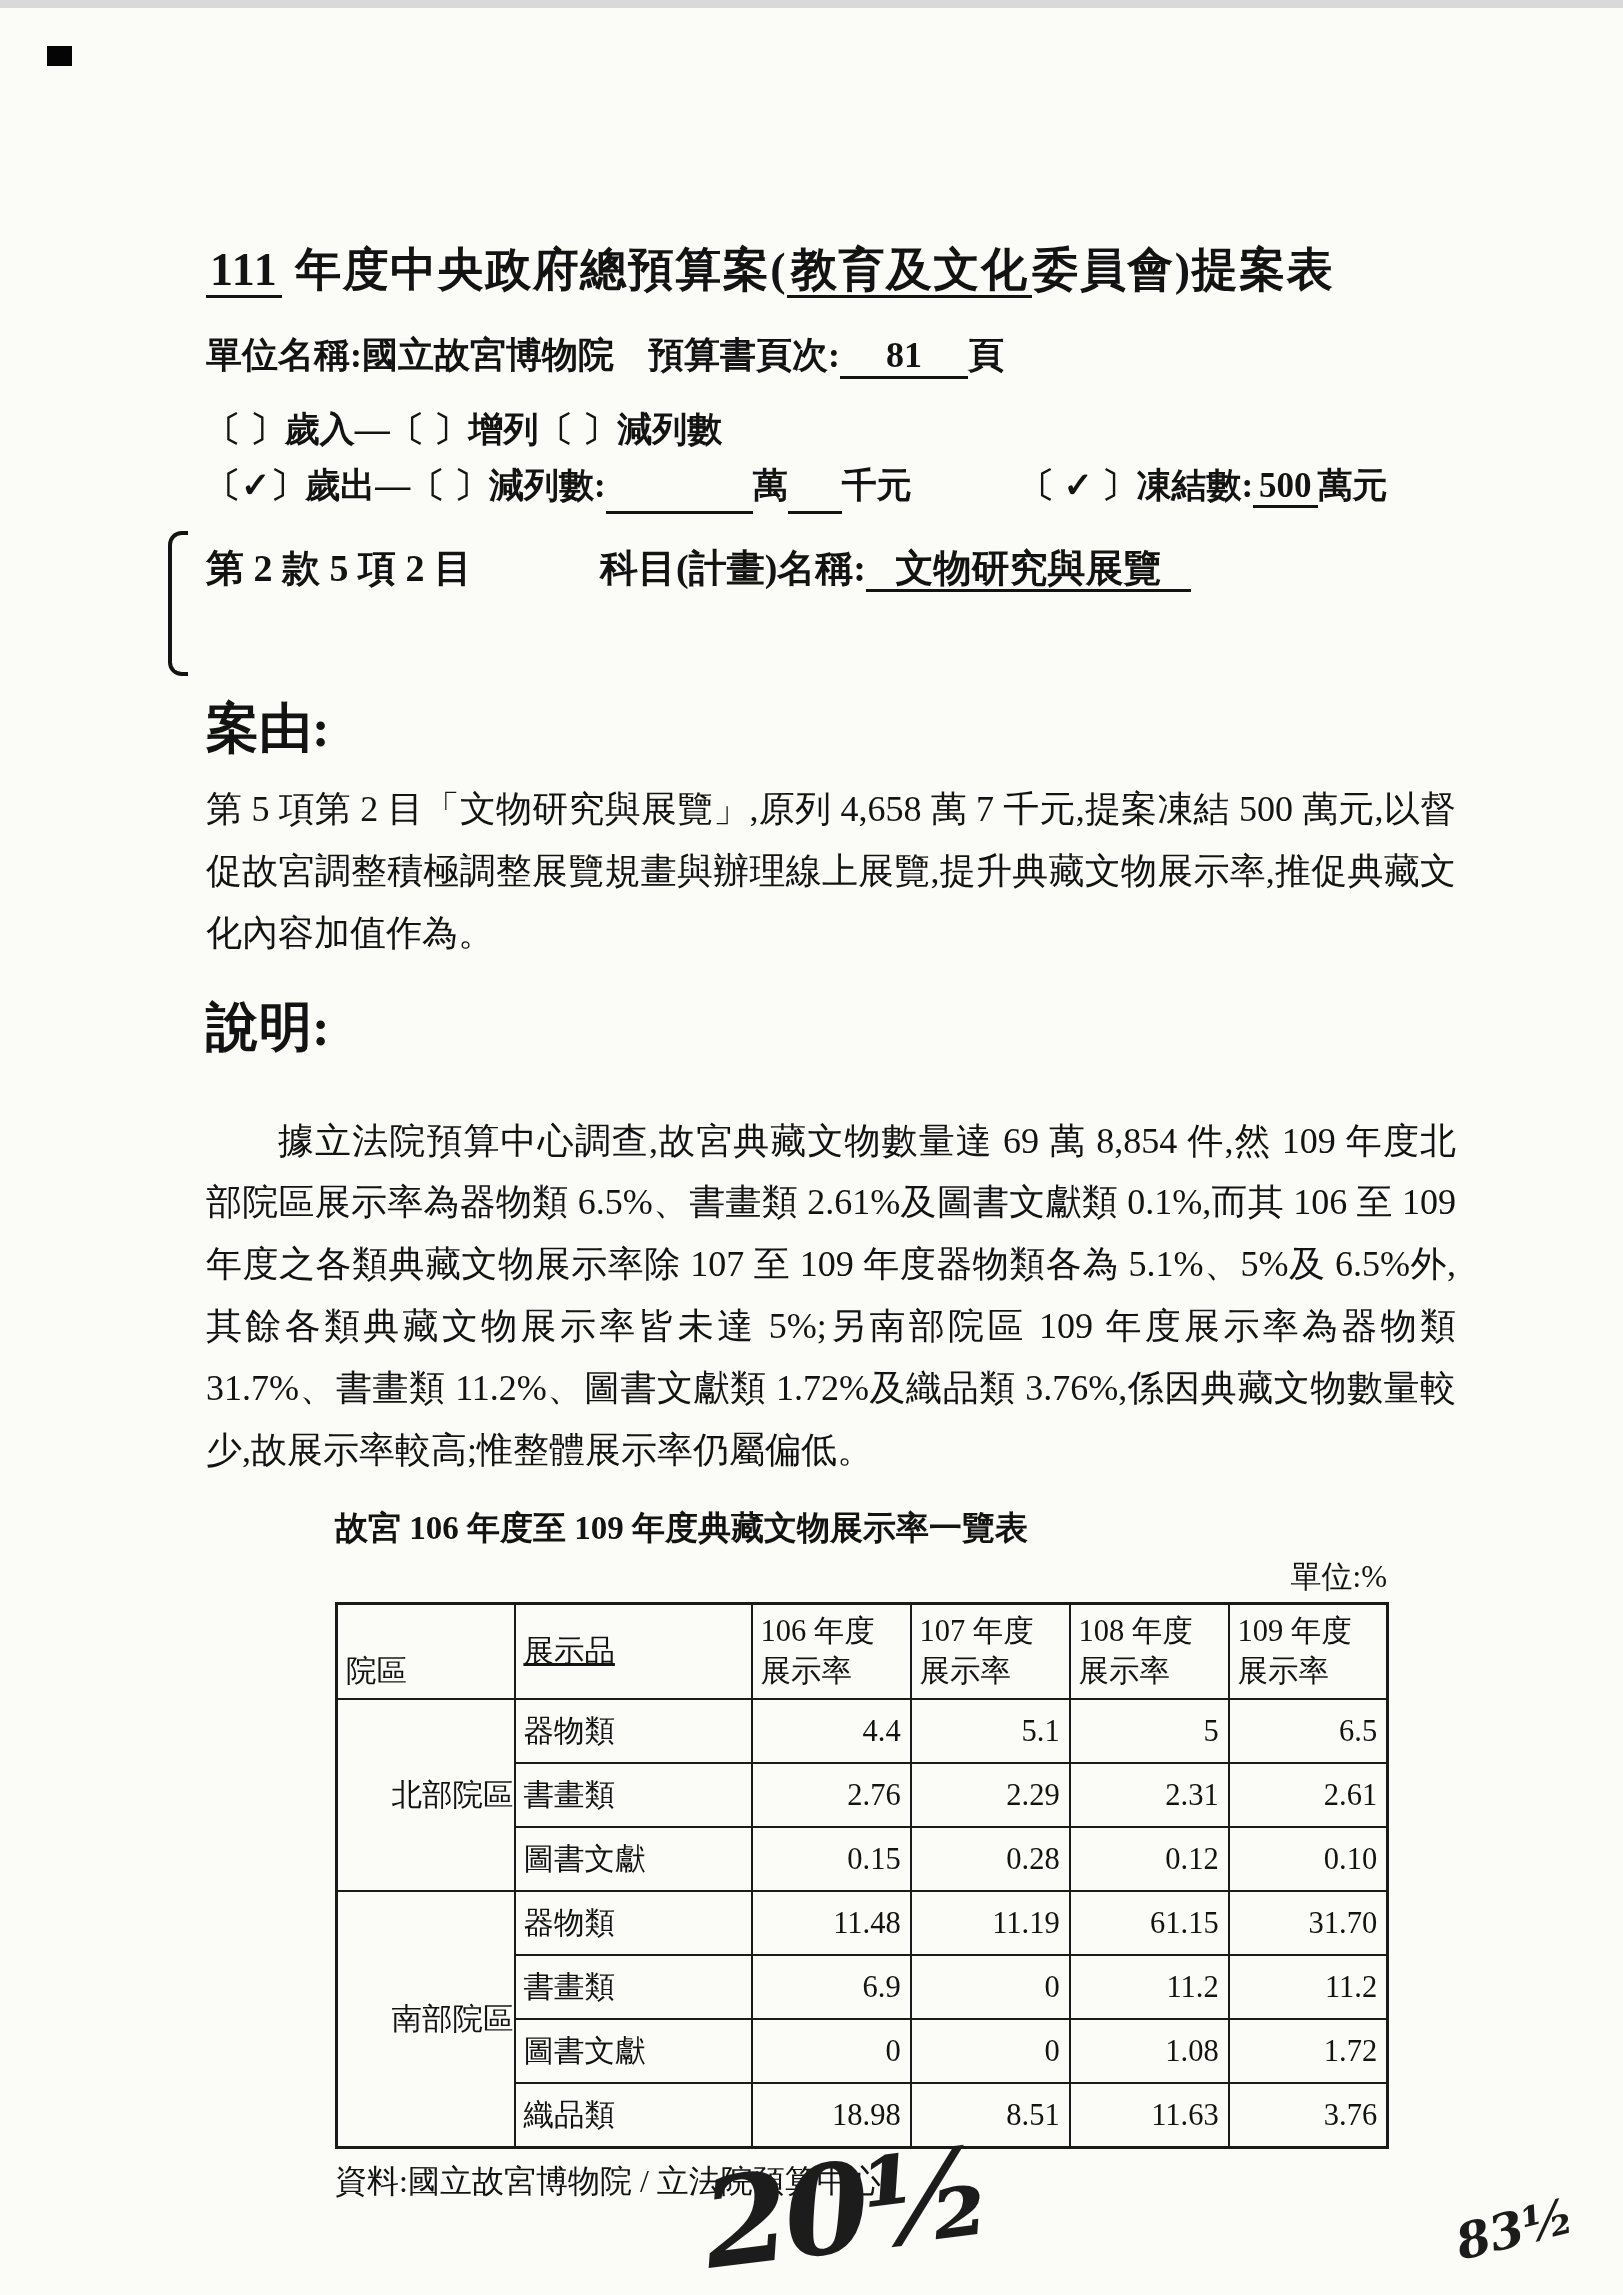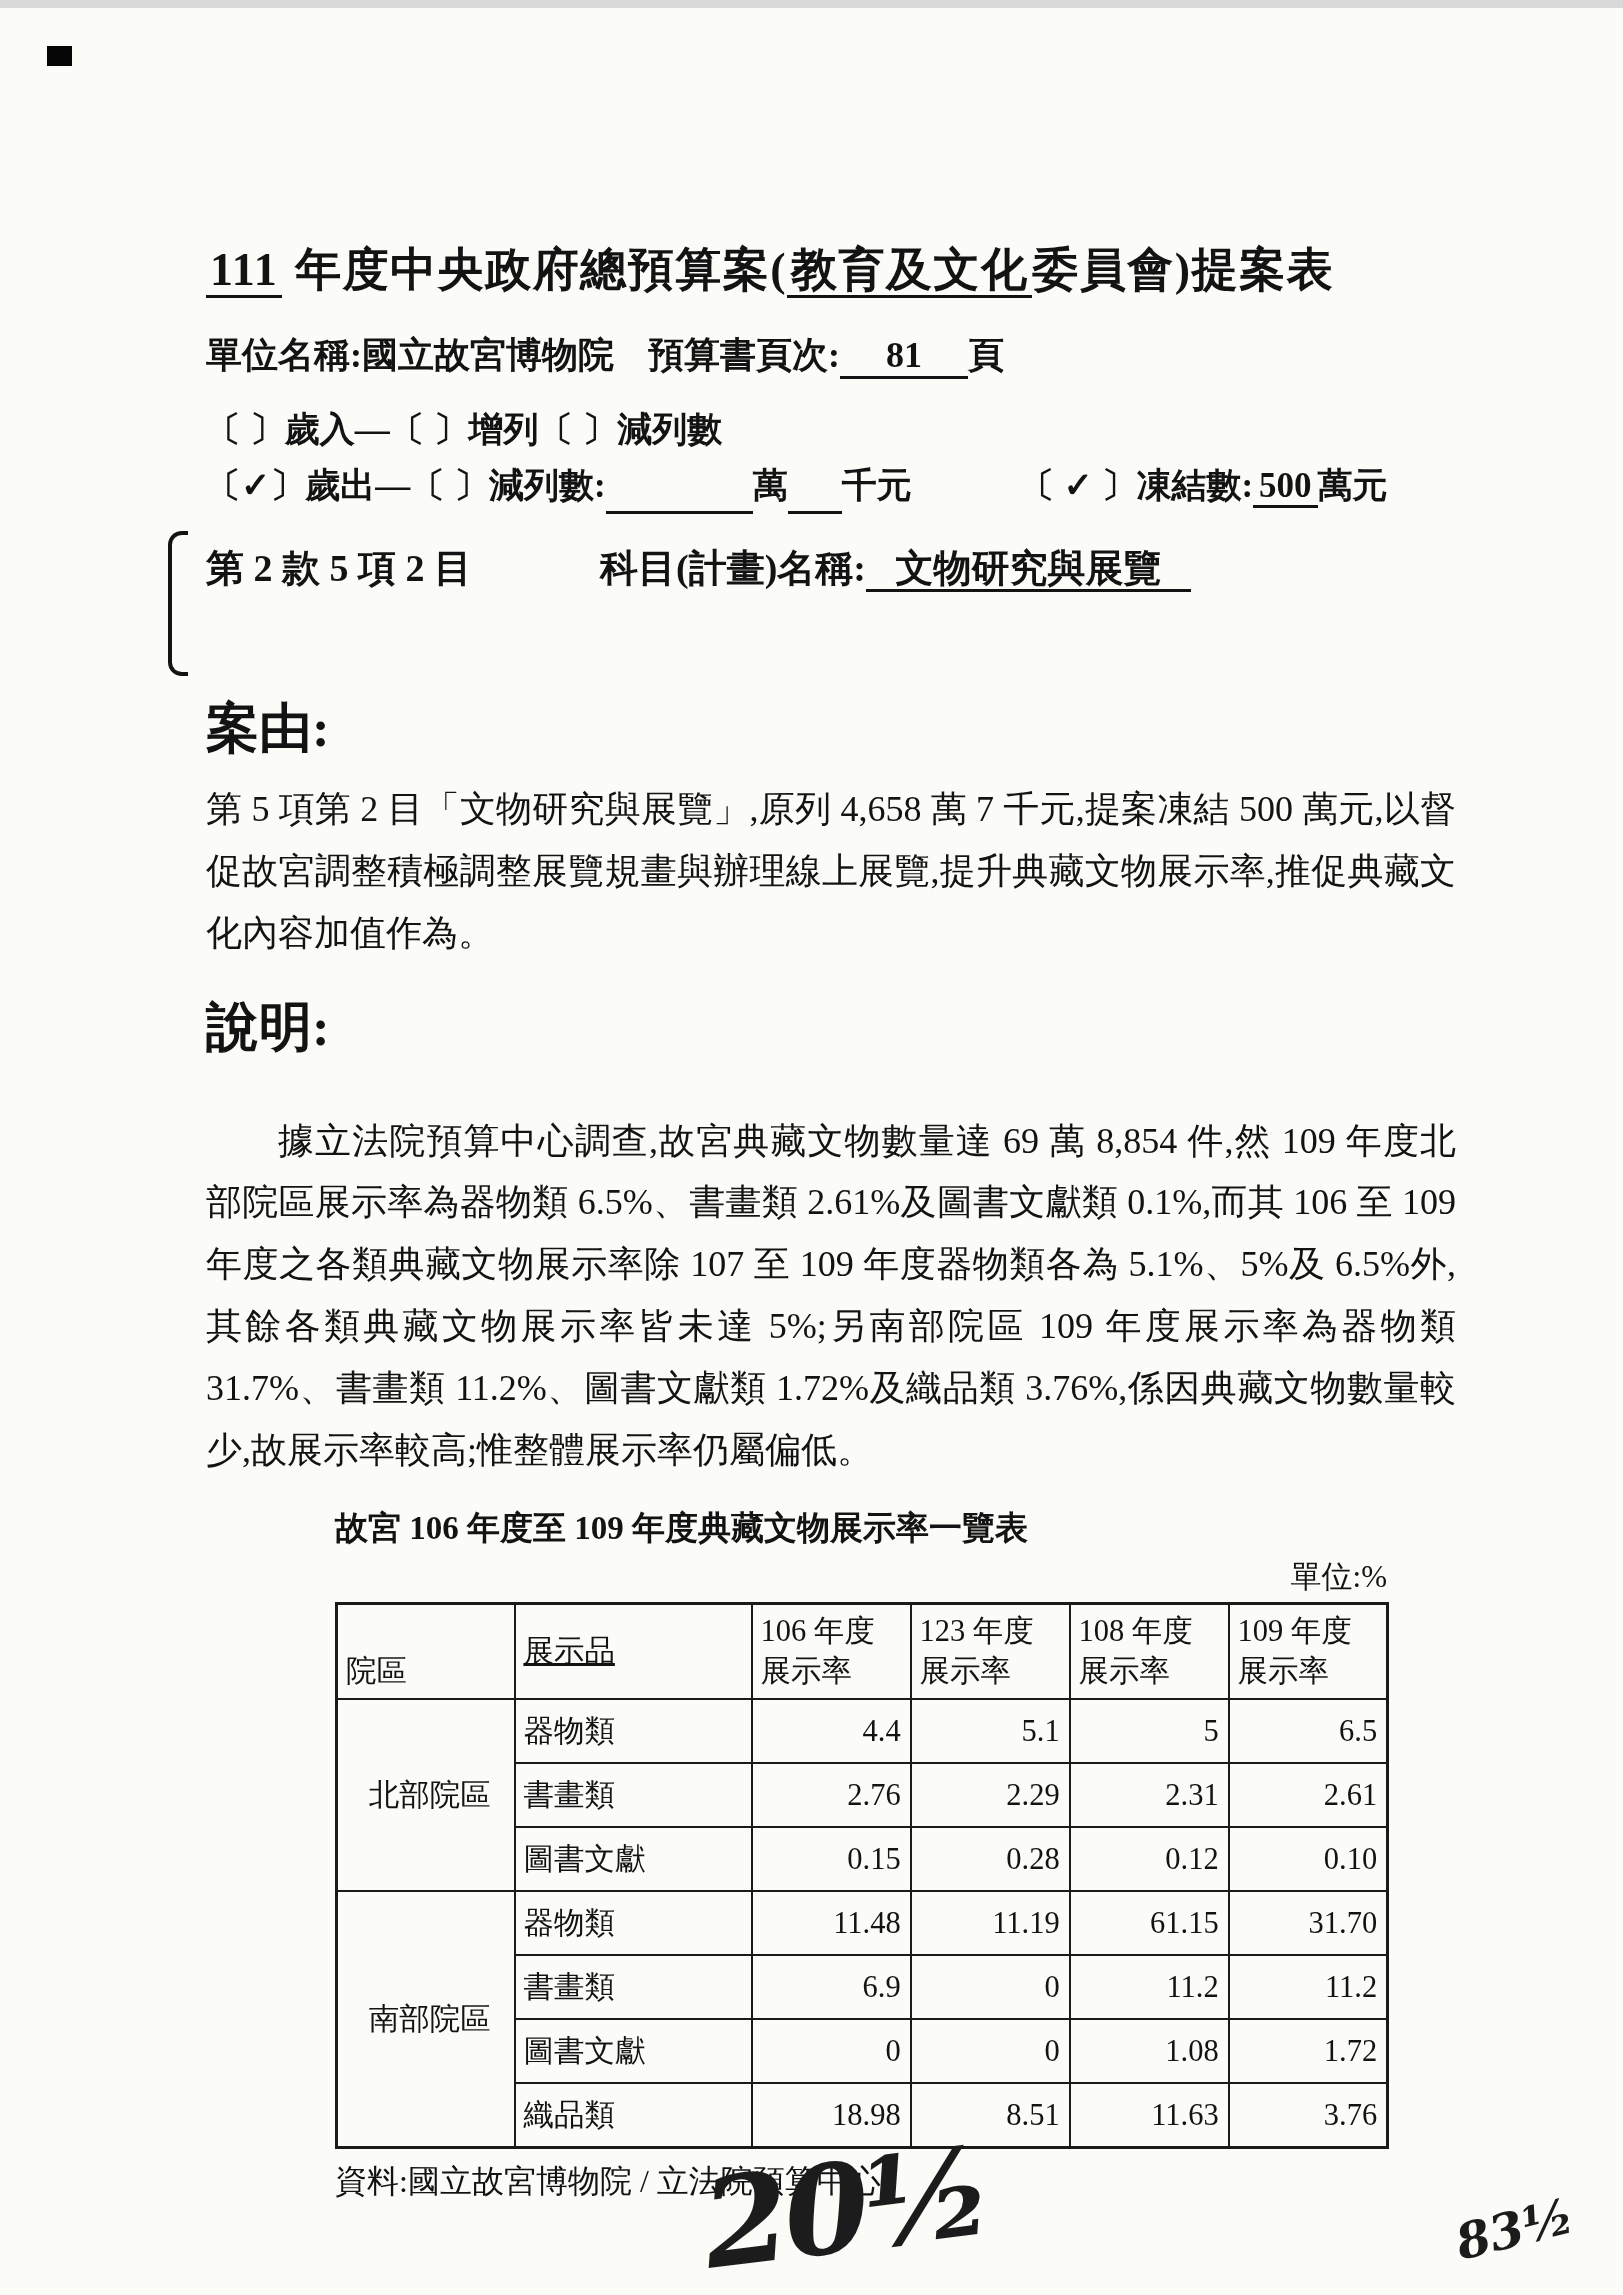--- a/index.html
+++ b/index.html
@@ -62,21 +62,21 @@
   .rate-table th, .rate-table td { border:2px solid #1a1a1a; font-size:30.5px; font-weight:400; }
   .rate-table { border:3.4px solid #1a1a1a; }
   .col-region { width:178px; }
   .col-item { width:237px; }
   .col-year { width:159px; }
   .rate-table th { text-align:left; padding:6.9px 7.9px; line-height:1.3; }
   .th-region { vertical-align:bottom; }
   .th-item { vertical-align:middle;text-decoration:underline; }
   .th-year { vertical-align:middle; }
   .rate-table td { height:64px; }
-  .td-region { text-align:center; vertical-align:middle; padding-left:7.9px; }
+  .td-region { text-align:right; vertical-align:middle; padding-left:7.9px; }
   .td-item { text-align:left; padding-left:7.9px; }
   .td-num { text-align:right; padding-right:8.8px; font-family:"Liberation Serif","DejaVu Serif",serif; }
   .source-note { font-size:32px; margin-top:10.8px; }
 
   .hand-center {
     position:absolute; left:703px; top:2128px;
     font-size:123px; font-style:italic; font-weight:700;
     color:#1c1c1c; transform:rotate(-7deg);
     font-family:"DejaVu Serif","Liberation Serif",serif;
     letter-spacing:-4.9px;
@@ -135,21 +135,21 @@
         <col class="col-year">
           <col class="col-year">
           <col class="col-year">
           <col class="col-year">
       </colgroup>
       <thead>
         <tr>
           <th class="th-region">院區</th>
           <th class="th-item">展示品</th>
           <th class="th-year"><span>106 年度</span><br><span>展示率</span></th>
-          <th class="th-year"><span>123 年度</span><br><span>展示率</span></th>
+          <th class="th-year"><span>107 年度</span><br><span>展示率</span></th>
           <th class="th-year"><span>108 年度</span><br><span>展示率</span></th>
           <th class="th-year"><span>109 年度</span><br><span>展示率</span></th>
         </tr>
       </thead>
       <tbody>
         <tr>
           <td class="td-region" rowspan="3">北部院區</td>
           <td class="td-item">器物類</td>
           <td class="td-num">4.4</td>
           <td class="td-num">5.1</td>

